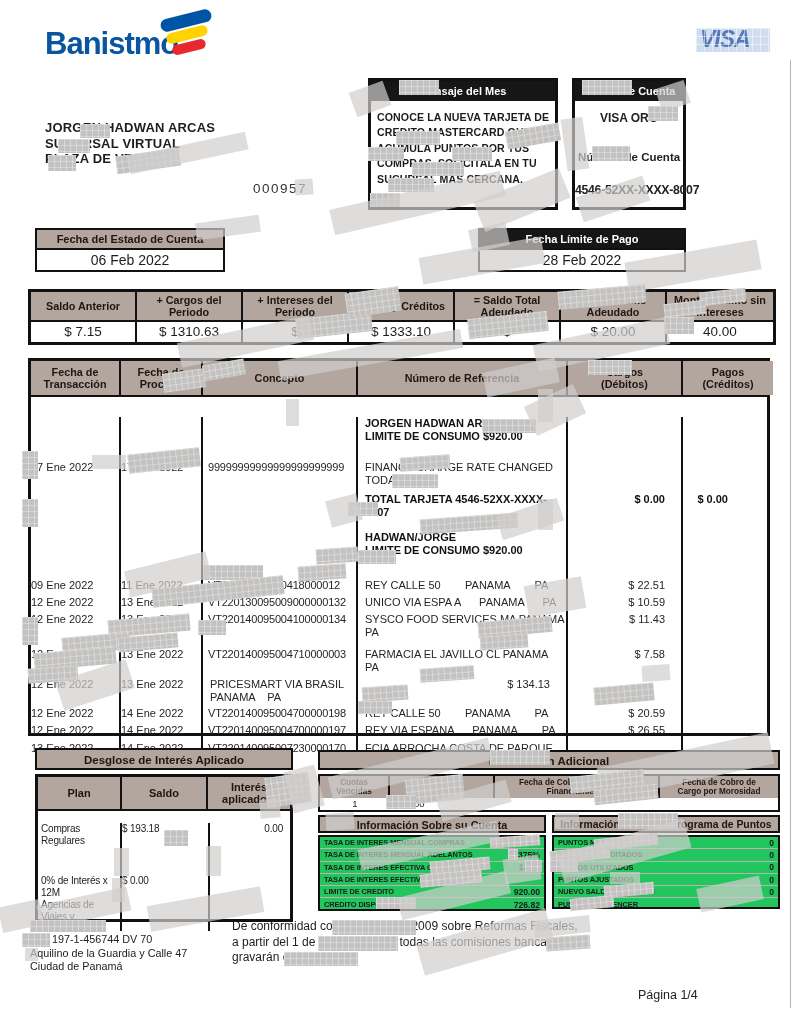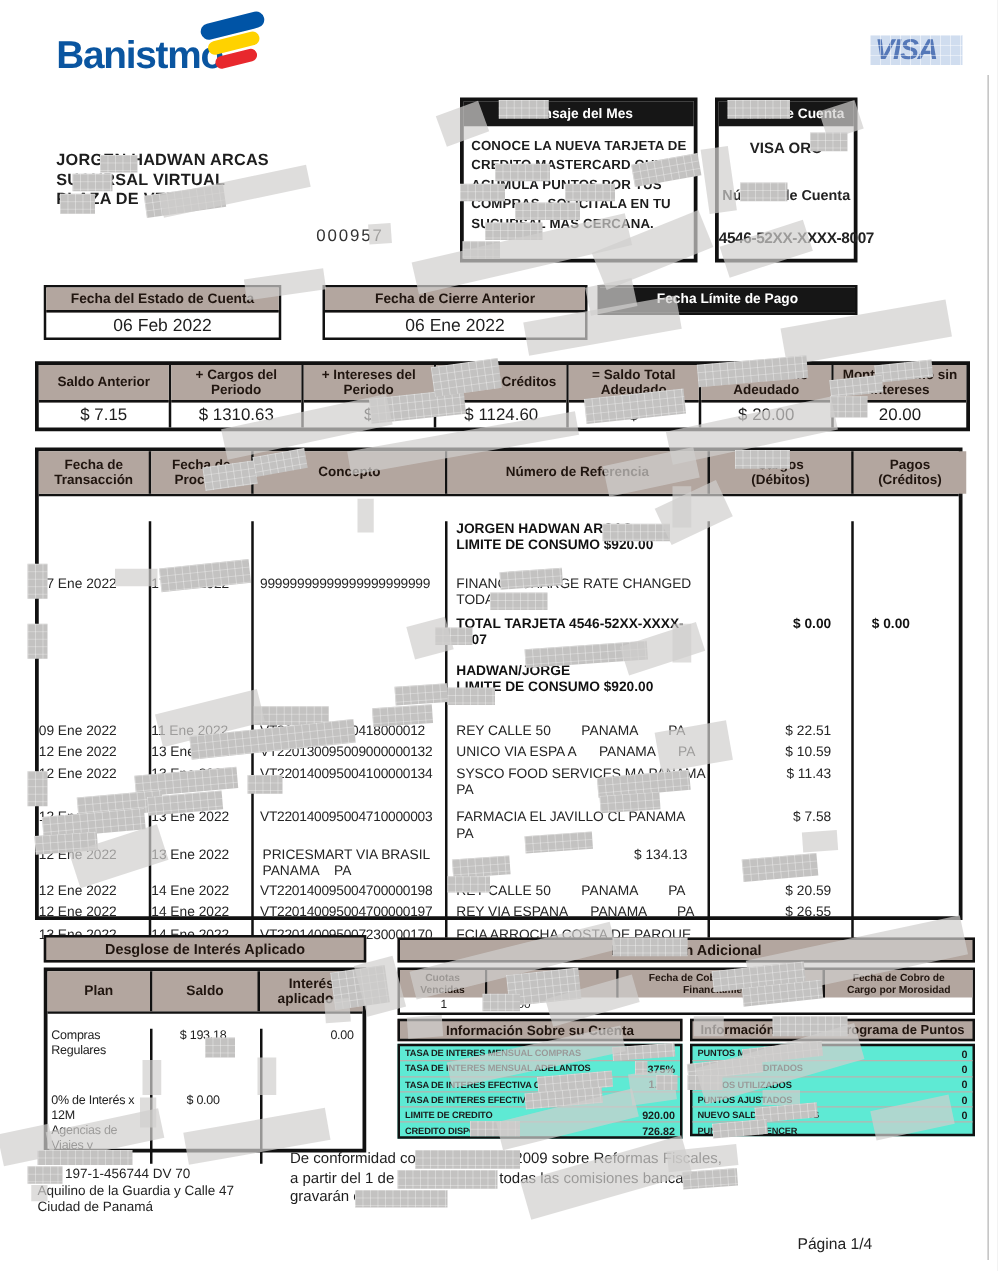--- a/index.html
+++ b/index.html
@@ -57,27 +57,27 @@
   .r8{margin-top:4px}.r9{margin-top:3px}.r10{margin-top:4px}.r11{margin-top:5px}
   
   .titlebar{border:2px solid #111;text-align:center;font-weight:700}
   .ibtable{border:3px solid #111}
   .ibhead{display:grid;grid-template-columns:84px 86px 1fr;height:34px;border-bottom:2px solid #111}
   .ibhead>div{display:flex;align-items:center;justify-content:center;text-align:center;font-size:11px;font-weight:700;line-height:12px;white-space:pre-line}
   .ibhead>div:not(:last-child){border-right:2px solid #111}
   .ibbody{position:relative;height:108px;font-size:10px;letter-spacing:-.2px}
   .ibrow{display:grid;grid-template-columns:84px 86px 1fr}
   .ibplan{padding-left:3px;line-height:12px;white-space:pre-line}
-  .ibsal{text-align:center;padding-right:5px}
+  .ibsal{text-align:left;padding-right:5px}
   .ibint{text-align:right;padding-right:7px}
   .aitable{border:2px solid #111;display:grid;grid-template-columns:70px 105px 165px 1fr}
   .aihead{height:22px;display:flex;align-items:center;justify-content:center;text-align:center;
     font-size:8.2px;font-weight:700;line-height:9px;white-space:pre-line}
   .aival{height:12px;font-size:9.5px;text-align:center}
-  .infobox{border:2px solid #111;background:#5eead4}
+  .infobox{border:2px solid #111;background:#22c55e}
   .inforow{display:flex;justify-content:space-between;align-items:center;height:12.3px;padding:0 4px;border-bottom:1px solid #b9b2ae}
   .inforow:last-child{border-bottom:none}
   .inflabel{font-size:7.4px;font-weight:700;letter-spacing:-.1px;color:#1b1b1b;white-space:nowrap}
   .infval{font-size:8.6px;font-weight:600;color:#1b1b1b}
   .infval.shift{margin-right:14px}
   
   .footleft{font-size:10.8px;line-height:13.8px;color:#222}
   .legal{font-size:12px;line-height:15.5px;color:#1d1d1d}
   .pagenum{font-size:12.5px;color:#222}
   .edgeline{position:absolute;width:1px;background:#b5b5b5}
@@ -129,61 +129,58 @@
     <div class="bar blackbar">Estado de Cuenta</div>
     <div class="acct-product">VISA ORO</div>
     <div class="acct-label">Número de Cuenta</div>
     <div class="acct-number">4546-52XX-XXXX-8007</div>
   </div>
 
   <div class="abs datebox" style="left:35px;top:228px;width:190px">
     <div class="dlabel tt">Fecha del Estado de Cuenta</div>
     <div class="dvalue">06 Feb 2022</div>
   </div>
-  <div class="abs datebox" style="left:258px;top:228px;width:212px">
-    <div class="dlabel tt">Fecha de Cierre Anterior</div>
-    <div class="dvalue">06 Ene 2022</div>
-  </div>
   <div class="abs datebox" style="left:478px;top:228px;width:208px">
     <div class="dlabel blackbar">Fecha Límite de Pago</div>
+    <div class="dvalue">28 Feb 2022</div>
   </div>
 
   <div class="abs summary" style="left:28px;top:289px">
     <div class="scell">
         <div class="shead tt">Saldo Anterior</div>
         <div class="sval">$ 7.15</div>
       </div>
     <div class="scell">
         <div class="shead tt">+ Cargos del
 Periodo</div>
         <div class="sval">$ 1310.63</div>
       </div>
     <div class="scell">
         <div class="shead tt">+ Intereses del
 Periodo</div>
         <div class="sval">$</div>
       </div>
     <div class="scell">
         <div class="shead tt">Pagos y Créditos</div>
-        <div class="sval">$ 1124.60</div>
+        <div class="sval">$ 1333.10</div>
       </div>
     <div class="scell">
         <div class="shead tt">= Saldo Total
 Adeudado</div>
         <div class="sval">$</div>
       </div>
     <div class="scell">
         <div class="shead tt">Pago Mínimo
 Adeudado</div>
         <div class="sval">$ 20.00</div>
       </div>
     <div class="scell">
         <div class="shead tt">Monto Mínimo sin
 Intereses</div>
-        <div class="sval">20.00</div>
+        <div class="sval">40.00</div>
       </div>
   </div>
 
   <div class="abs txtable" style="left:28px;top:358px;width:742px;height:378px">
     <div class="txhead">
       <div class="tt">Fecha de
 Transacción</div>
       <div class="tt">Fecha de
 Proceso</div>
       <div class="tt">Concepto</div>

